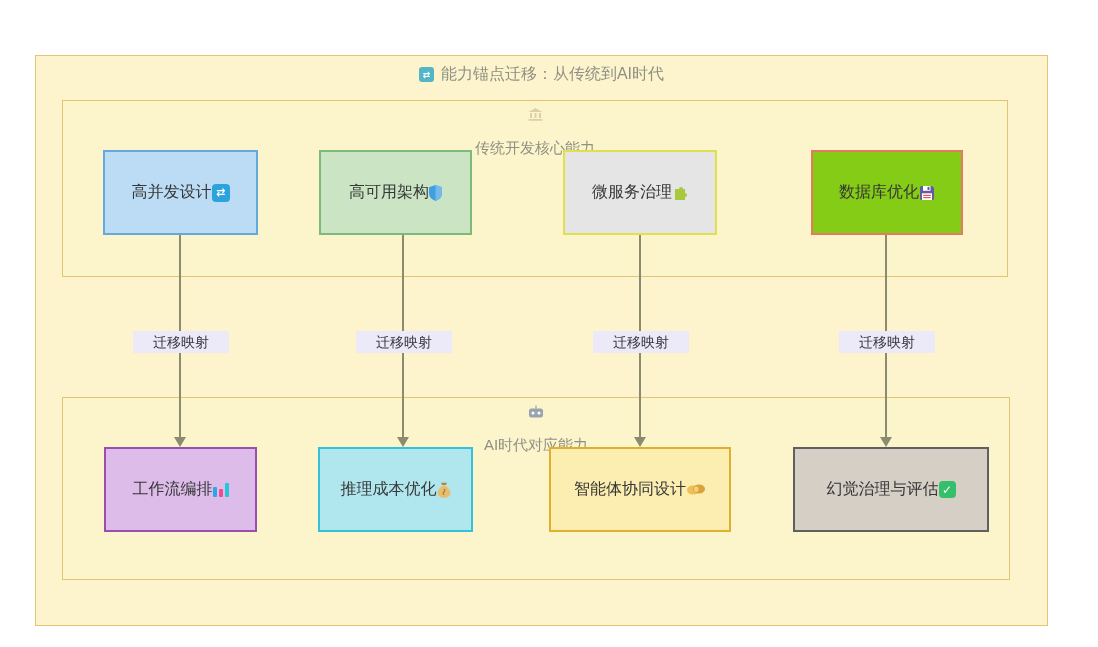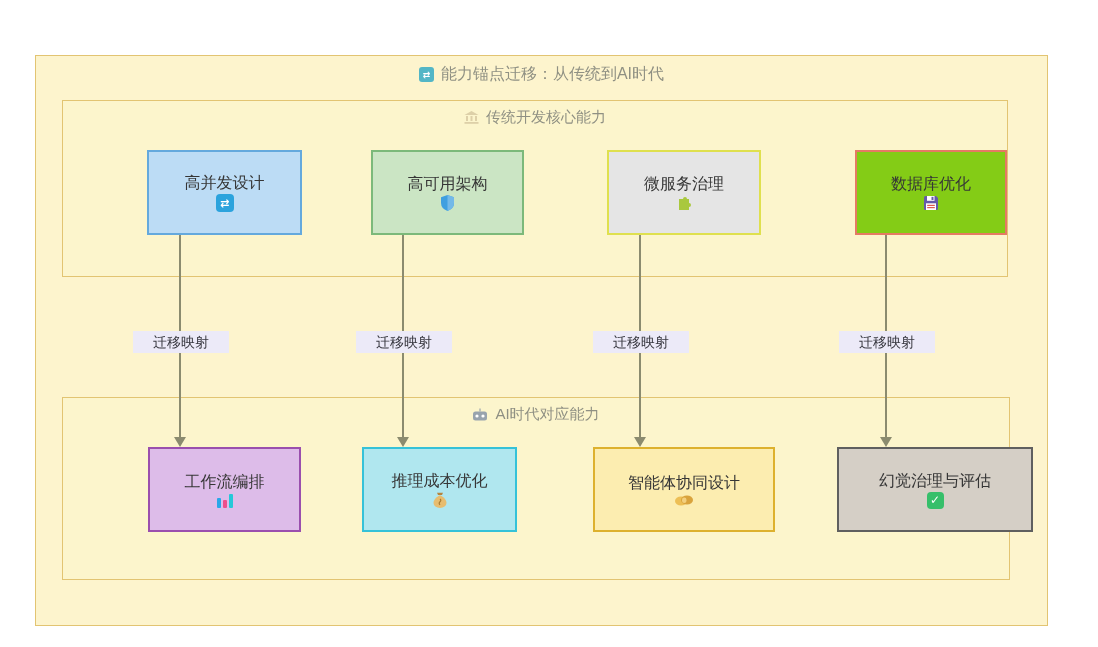--- a/index.html
+++ b/index.html
@@ -10,38 +10,38 @@
   .outer{position:absolute;left:35px;top:55px;width:1013px;height:571px;
          background:#fdf4cd;border:1px solid #e2c472;box-sizing:border-box;}
   .outer-title{position:absolute;left:0;top:8px;width:100%;display:flex;align-items:center;
          justify-content:center;gap:7px;color:#8f9083;font-size:16px;}
 
   
   .subgraph{position:absolute;background:#fcf5cc;border:1px solid #e2c472;box-sizing:border-box;}
   .sg-top{left:62px;top:100px;width:946px;height:177px;}
   .sg-bottom{left:62px;top:397px;width:948px;height:183px;}
   .sg-title{position:absolute;left:0;top:7px;width:100%;display:flex;align-items:center;
-         justify-content:center;gap:7px;color:#8f9083;font-size:15px;}
+         justify-content:center;gap:18px;color:#8f9083;font-size:15px;flex-direction:column;}
 
   
   .el{position:absolute;top:235px;height:204px;width:2px;background:#8b8b6f;}
   .el1{left:179px;}.el2{left:402px;}.el3{left:639px;}.el4{left:885px;}
   .eh{position:absolute;top:437px;width:0;height:0;border-left:6px solid transparent;
       border-right:6px solid transparent;border-top:10px solid #8b8b6f;}
   .eh1{left:174px;}.eh2{left:397px;}.eh3{left:634px;}.eh4{left:880px;}
   .elb{position:absolute;top:331px;transform:translateX(-50%);background:#eceaf8;
        color:#37373f;font-size:14px;line-height:20px;padding:1px 20px;white-space:nowrap;}
   .elb1{left:181px;}.elb2{left:404px;}.elb3{left:641px;}.elb4{left:887px;}
 
   
-  .node{position:absolute;border:2px solid;display:flex;flex-direction:column;align-items:center;
-        justify-content:center;box-sizing:border-box;margin-left:44px;}
+  .node{position:absolute;border:2px solid;display:flex;flex-direction:row;align-items:center;
+        justify-content:center;box-sizing:border-box;}
   .node-label{font-size:16px;color:#363636;white-space:nowrap;}
   .n-t1{left:103px;top:150px;width:155px;height:85px;background:#bcdcf5;border-color:#64a9dd;}
-  .n-t2{left:327px;top:150px;width:153px;height:85px;background:#cbe5c4;border-color:#7cb97a;}
+  .n-t2{left:319px;top:150px;width:153px;height:85px;background:#cbe5c4;border-color:#7cb97a;}
   .n-t3{left:563px;top:150px;width:154px;height:85px;background:#e5e5e5;border-color:#dfe04e;}
   .n-t4{left:811px;top:150px;width:152px;height:85px;background:#84cc16;border-color:#e57a63;}
   .n-a1{left:104px;top:447px;width:153px;height:85px;background:#ddbce9;border-color:#9a4fae;}
   .n-a2{left:318px;top:447px;width:155px;height:85px;background:#b0e7ef;border-color:#35c2d8;}
   .n-a3{left:549px;top:447px;width:182px;height:85px;background:#fcedb0;border-color:#ddb12e;}
   .n-a4{left:793px;top:447px;width:196px;height:85px;background:#d5cfc6;border-color:#5f5f5f;}
 
   
   .ic-cycle{display:inline-flex;align-items:center;justify-content:center;width:18px;height:18px;
             border-radius:4px;background:#2ba3dd;color:#fff;font-size:11px;font-weight:bold;}

